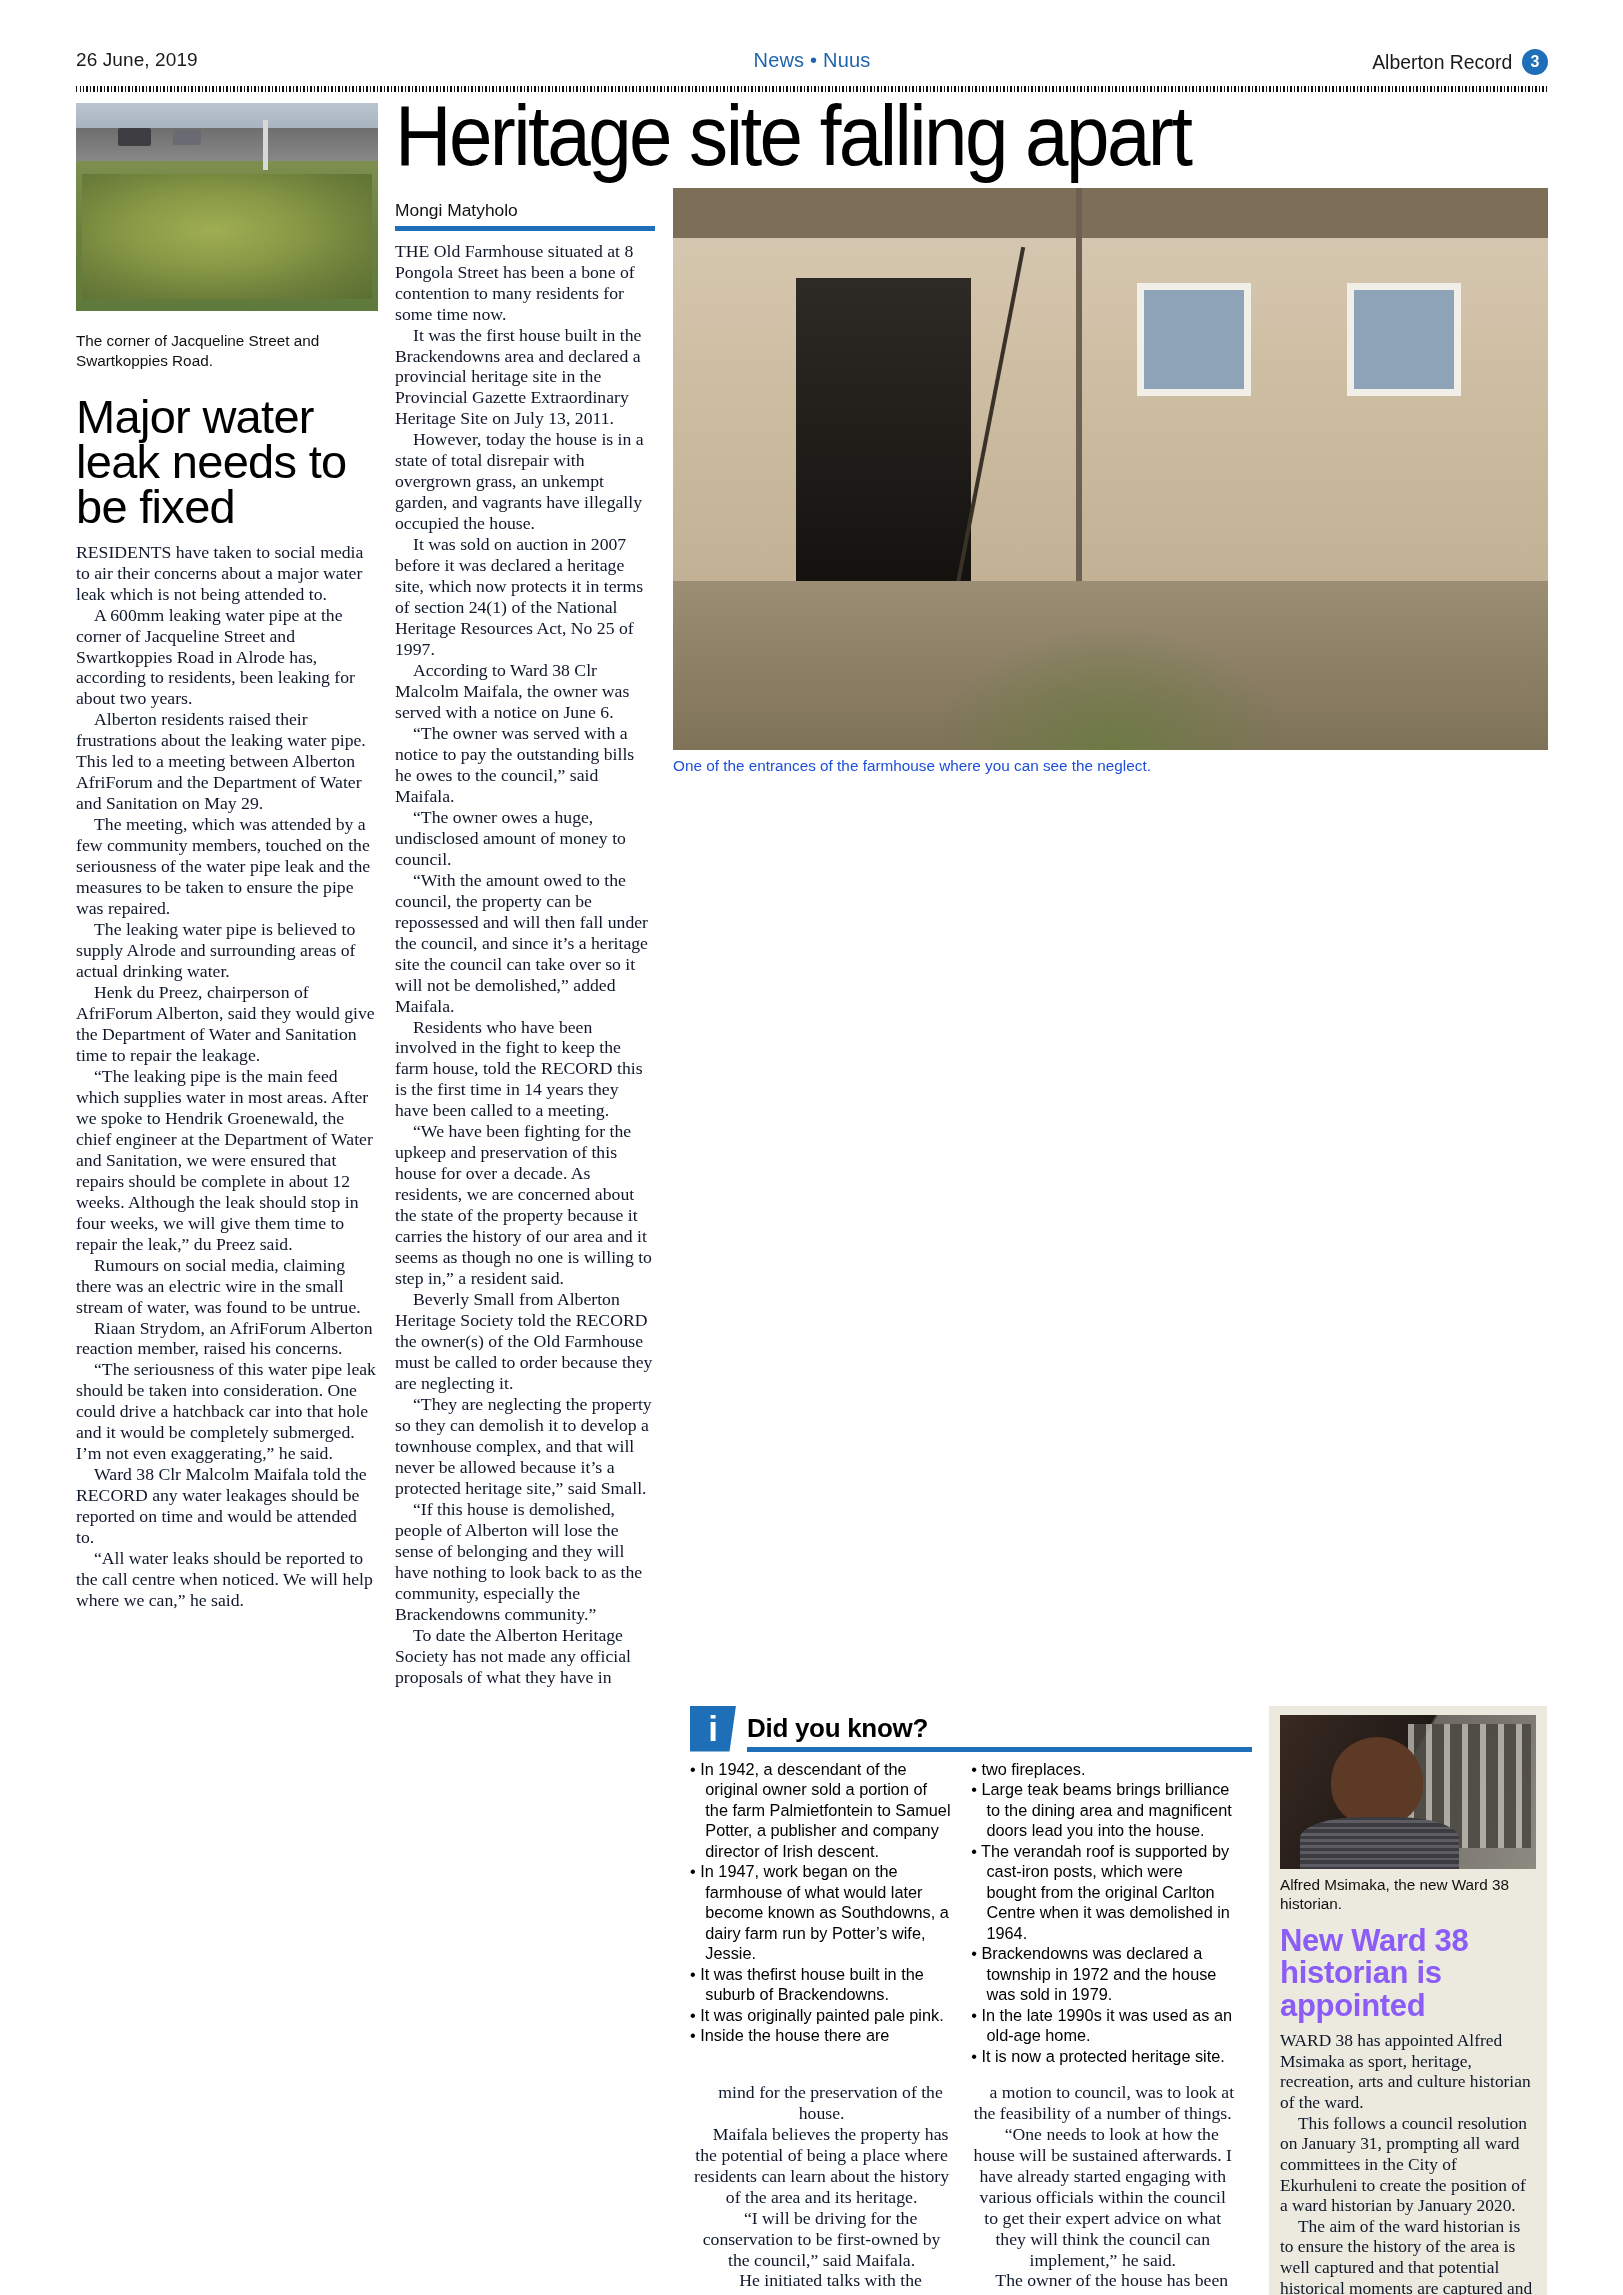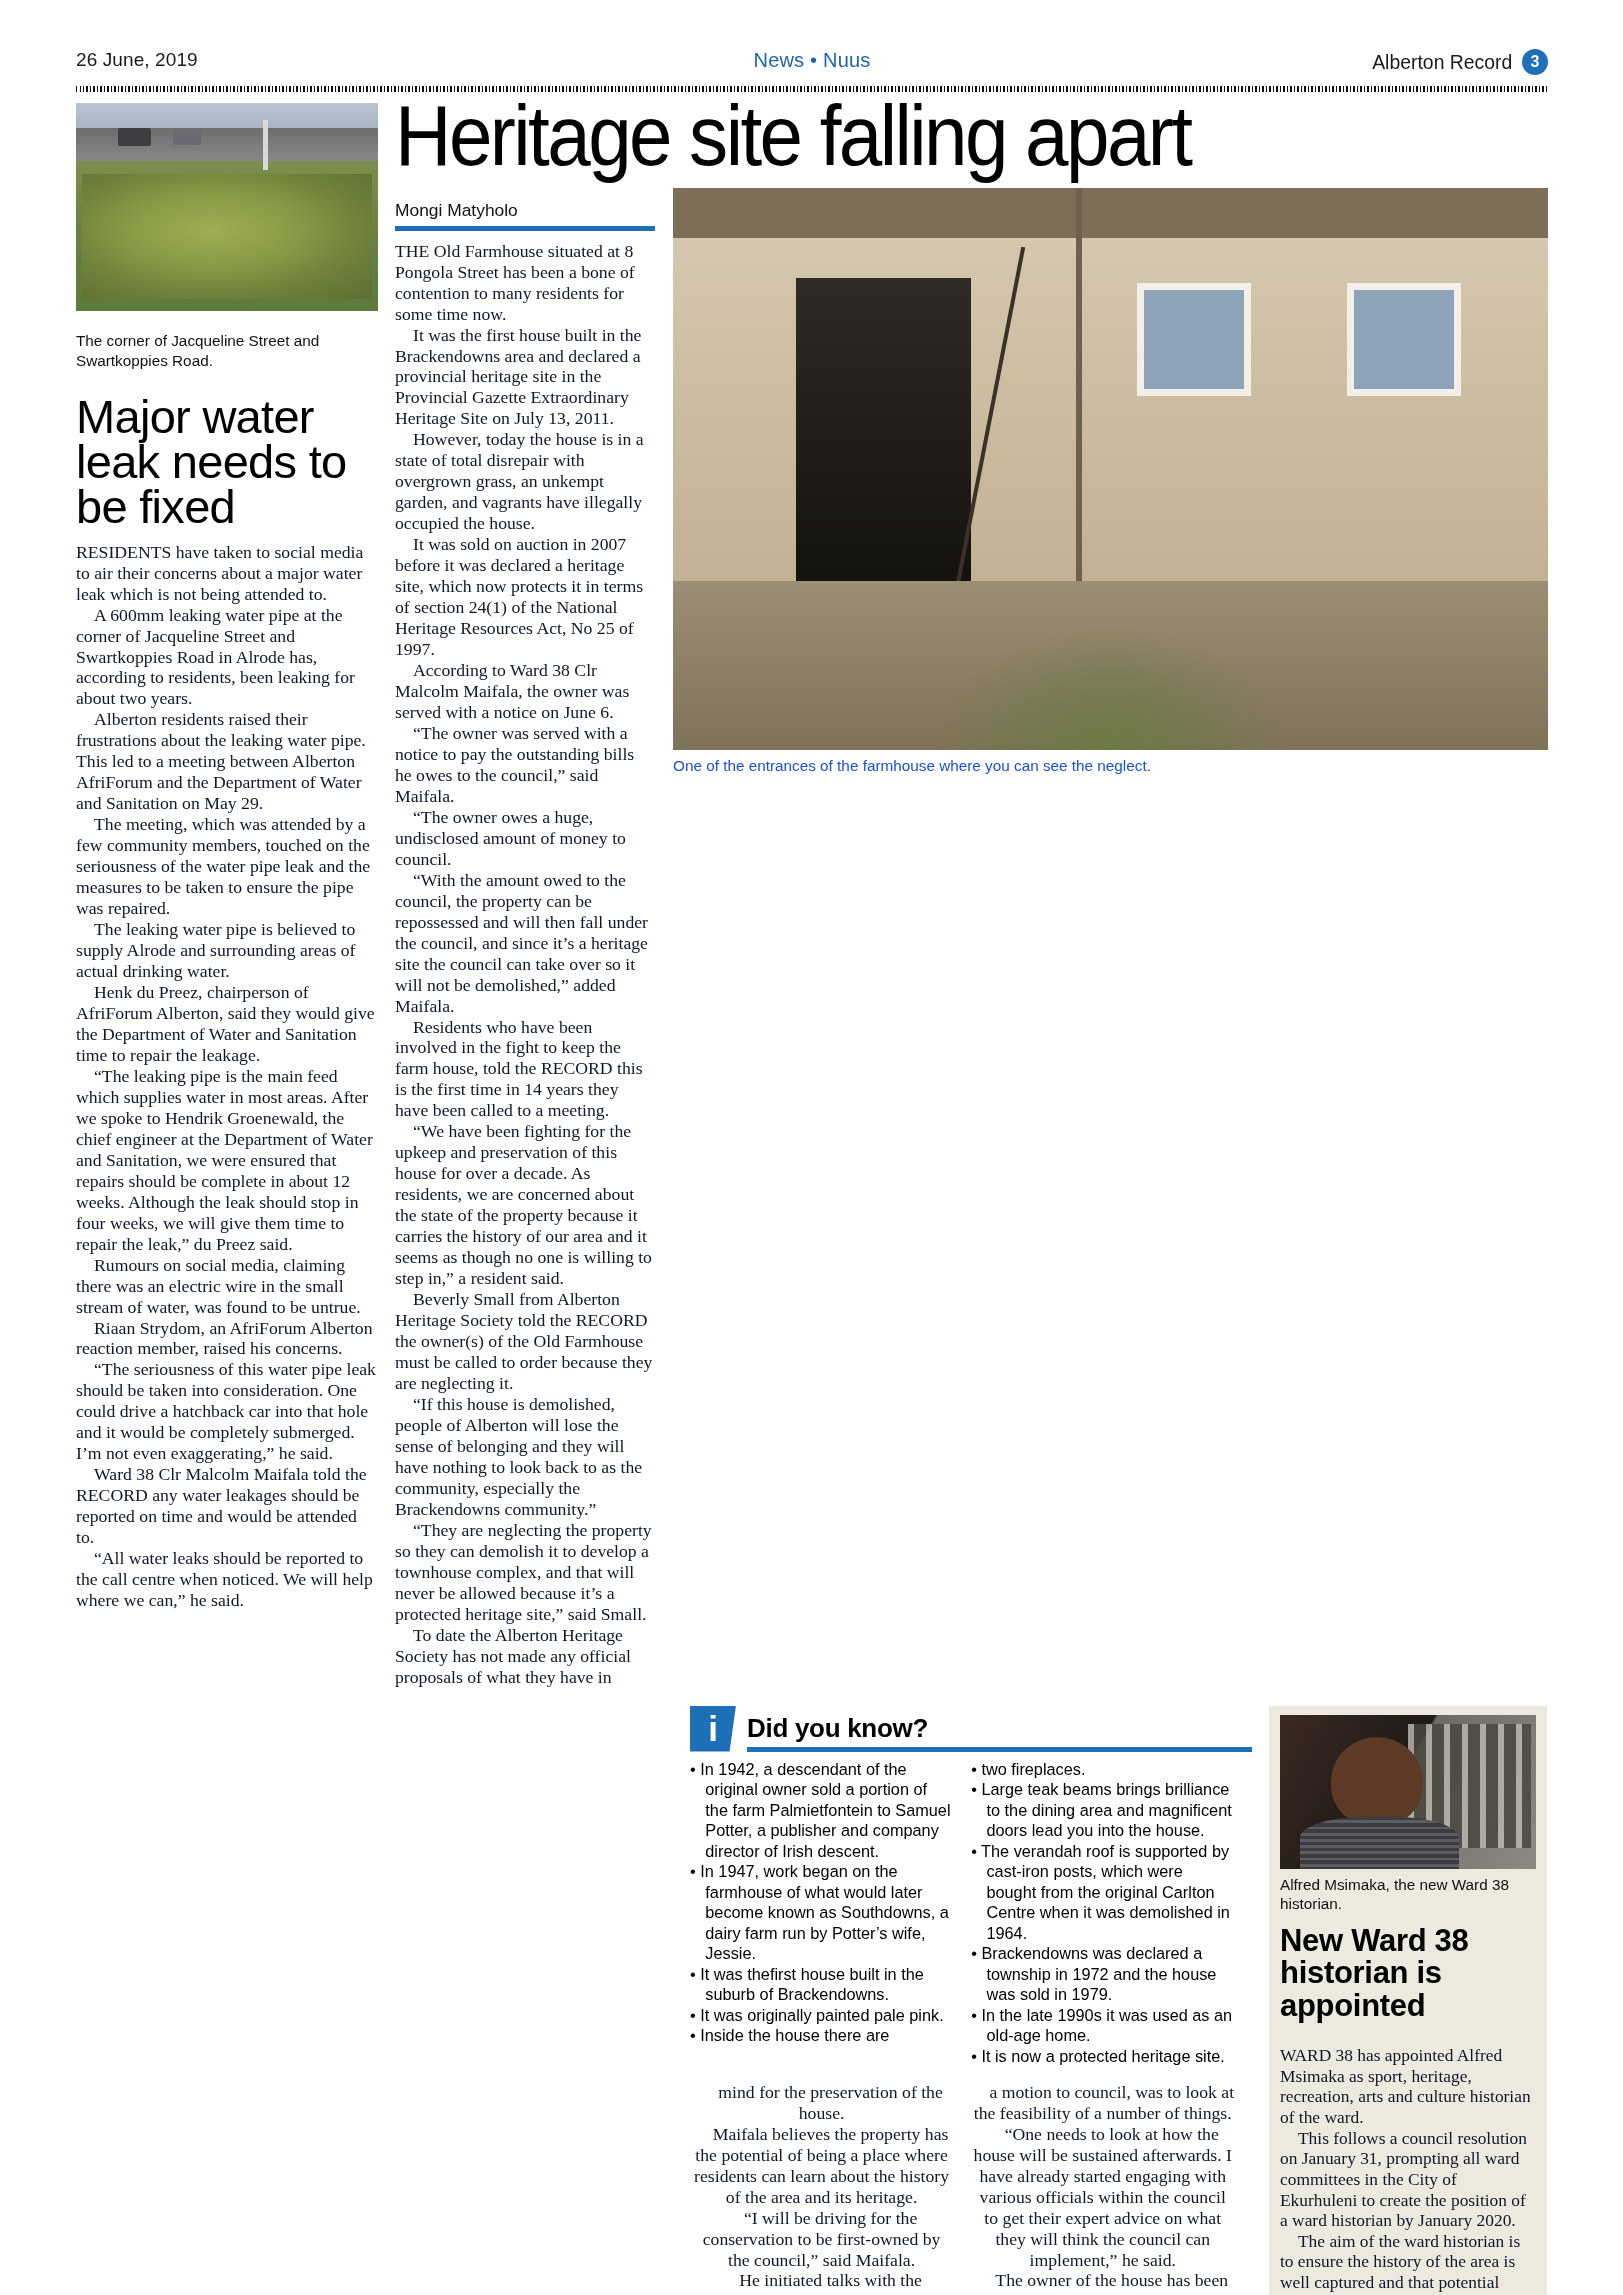--- a/index.html
+++ b/index.html
@@ -117,21 +117,21 @@
   .side-photo .bars  { position:absolute; top:6%; right:2%; width:48%; height:80%;
                        background: repeating-linear-gradient(to right,#b7b4ac 0 6.2px, #4a4640 6.2px 18px); opacity:.85; }
   .side-photo .head  { position:absolute; top:14%; left:20%; width:36%; height:58%;
                        border-radius:50% 50% 45% 45%; background:#5d3a25; }
   .side-photo .body  { position:absolute; bottom:0; left:8%; width:62%; height:34%;
                        background: repeating-linear-gradient(to bottom,#3c3c40 0 3.5px,#5c5c62 3.5px 6.2px);
                        border-radius: 40% 40% 0 0; }
   .side-cap { font-family:"Liberation Sans", sans-serif; font-size: 15.3px; line-height:1.25;
               margin-top: 6.2px; color:#111; }
   .side-hed { font-family:"Liberation Sans", sans-serif; font-weight:bold; font-size: 31px;
-              line-height: 1.05; letter-spacing:-0.3px; margin: 11px 0 23px 0; color:#000000; }
+              line-height: 1.05; letter-spacing:-0.3px; margin: 11px 0 8px 0; color:#8b5cf6; }
   .side-box .body-serif p { font-size: 17.4px; }
 </style>
 </head>
 <body>
 
 <div class="page">
 
   <div class="masthead">
     <div class="mh-date">26 June, 2019</div>
     <div class="mh-center">News • Nuus</div>
@@ -184,22 +184,22 @@
             <p>It was the first house built in the Brackendowns area and declared a provincial heritage site in the Provincial Gazette Extraordinary Heritage Site on July 13, 2011.</p>
             <p>However, today the house is in a state of total disrepair with overgrown grass, an unkempt garden, and vagrants have illegally occupied the house.</p>
             <p>It was sold on auction in 2007 before it was declared a heritage site, which now protects it in terms of section 24(1) of the National Heritage Resources Act, No 25 of 1997.</p>
             <p>According to Ward 38 Clr Malcolm Maifala, the owner was served with a notice on June 6.</p>
             <p>“The owner was served with a notice to pay the outstanding bills he owes to the council,” said Maifala.</p>
             <p>“The owner owes a huge, undisclosed amount of money to council.</p>
             <p>“With the amount owed to the council, the property can be repossessed and will then fall under the council, and since it’s a heritage site the council can take over so it will not be demolished,” added Maifala.</p>
             <p>Residents who have been involved in the fight to keep the farm house, told the RECORD this is the first time in 14 years they have been called to a meeting.</p>
             <p>“We have been fighting for the upkeep and preservation of this house for over a decade. As residents, we are concerned about the state of the property because it carries the history of our area and it seems as though no one is willing to step in,” a resident said.</p>
             <p>Beverly Small from Alberton Heritage Society told the RECORD the owner(s) of the Old Farmhouse must be called to order because they are neglecting it.</p>
+            <p>“They are neglecting the property so they can demolish it to develop a townhouse complex, and that will never be allowed because it’s a protected heritage site,” said Small.</p>
             <p>“If this house is demolished, people of Alberton will lose the sense of belonging and they will have nothing to look back to as the community, especially the Brackendowns community.”</p>
-            <p>“They are neglecting the property so they can demolish it to develop a townhouse complex, and that will never be allowed because it’s a protected heritage site,” said Small.</p>
             <p>To date the Alberton Heritage Society has not made any official proposals of what they have in</p>
           </div>
         </div>
 
         <div style="flex:1">
           <div class="photo house">
             <div class="wall"></div>
               <div class="roof"></div>
             <div class="win1"></div>
               <div class="win2"></div>

